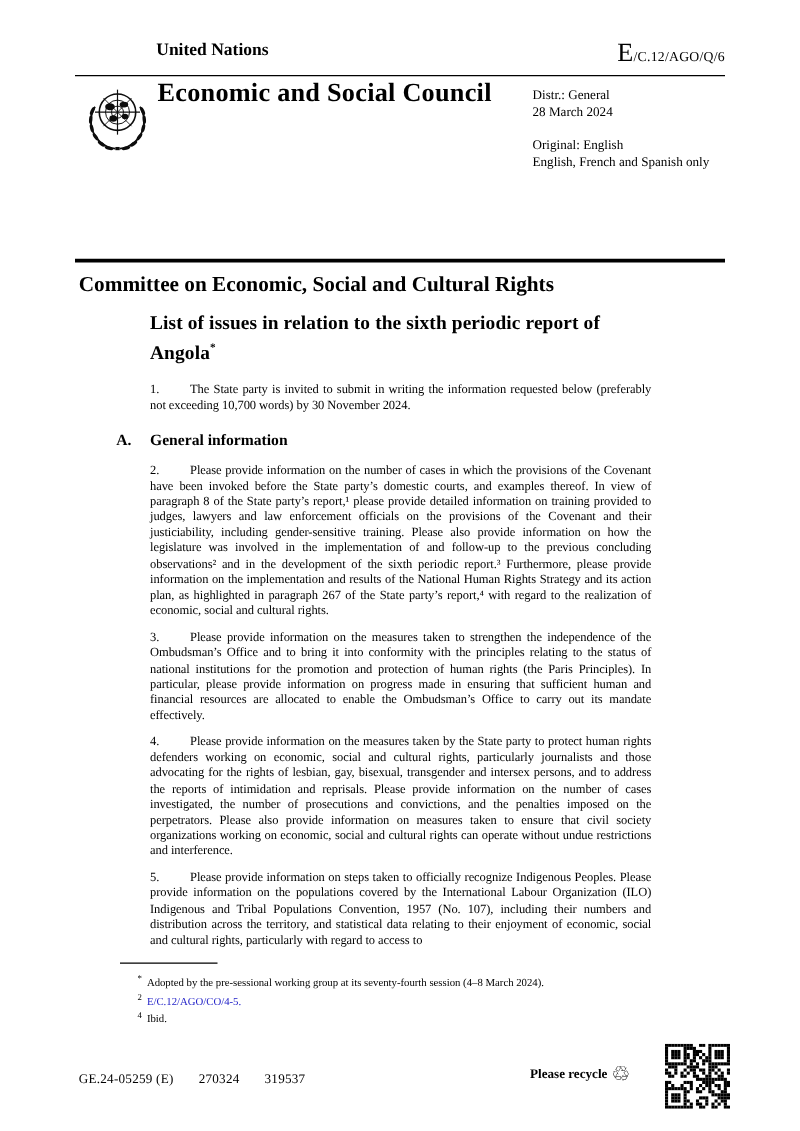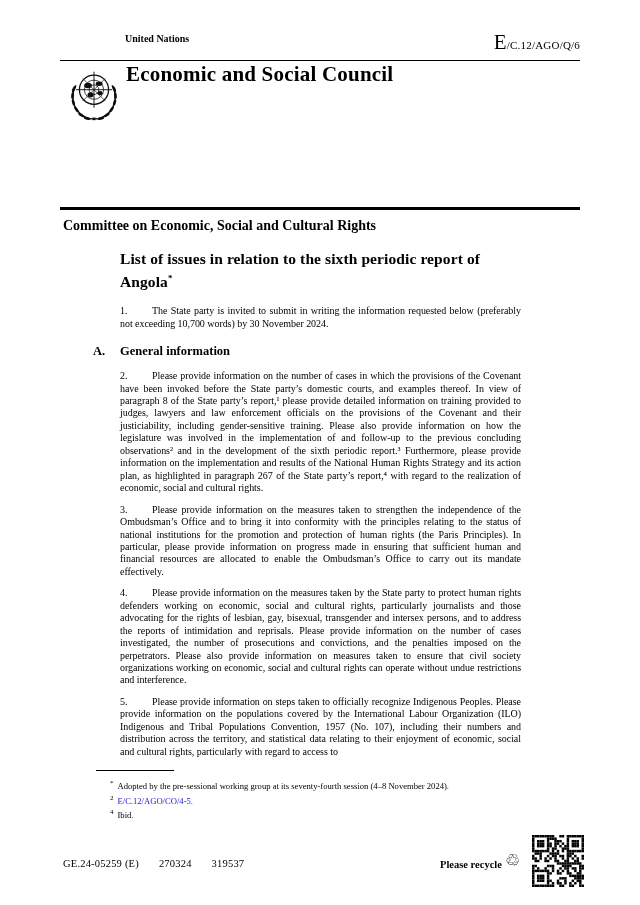--- a/index.html
+++ b/index.html
@@ -9,21 +9,21 @@
     color:#000;
     width:640px; height:905px;
     position:relative;
     overflow:hidden;
   }
   .page { position:absolute; inset:0; background:#ffffff; }
 
   
   .hdr-org {
     position:absolute; top:33px; left:125px;
-    font-size:10px; font-weight:bold;
+    font-size:14px; font-weight:bold;
   }
   .hdr-symbol {
     position:absolute; top:30px; right:60px;
     font-size:11px; letter-spacing:0.2px;
   }
   .hdr-symbol .bigE { font-size:21px; }
   .rule-thin {
     position:absolute; top:60px; left:60px; width:520px; height:1px;
     background:#000;
   }
@@ -37,21 +37,21 @@
     font-size:10.5px; line-height:13.5px;
   }
   .meta .gap { height:13px; }
 
   .rule-thick {
     position:absolute; top:207px; left:60px; width:520px; height:3px;
     background:#000;
   }
   .committee {
     position:absolute; top:218px; left:63px;
-    font-size:14px; font-weight:bold;
+    font-size:17px; font-weight:bold;
   }
 
   
   .main {
     position:absolute; top:249px; left:120px; width:401px;
   }
   .doc-title {
     font-size:15.5px; line-height:19.5px; font-weight:bold;
     margin-bottom:14px; letter-spacing:0.1px;
   }
@@ -80,23 +80,23 @@
   .fn-marker { font-size:7px; margin-right:4px; }
   a.fn-link { text-decoration:none; cursor:pointer; }
 
   
   .footer-ge {
     position:absolute; top:858px; left:63px;
     font-size:10.5px; letter-spacing:0.2px;
   }
   .footer-ge span { margin-right:20px; }
   .recycle {
-    position:absolute; top:854px; left:440px;
+    position:absolute; top:854px; left:424px;
     font-size:10.5px; font-weight:bold;
-    display:flex; align-items:center;
+    display:flex; 
   }
   .recycle-glyph {
     font-family:"DejaVu Sans", sans-serif;
     font-size:17px; font-weight:normal;
     margin-left:3px; position:relative; top:-4px;
   }
   .qr { position:absolute; top:835px; left:532px; width:52px; height:52px; }
 </style>
 </head>
 <body>
@@ -141,20 +141,27 @@
         <ellipse cx="55.5" cy="52" rx="4" ry="1.6" transform="rotate(-55 55.5 52)"></ellipse>
         <ellipse cx="50" cy="58.5" rx="4" ry="1.6" transform="rotate(-35 50 58.5)"></ellipse>
         <ellipse cx="43" cy="62.5" rx="4" ry="1.6" transform="rotate(-15 43 62.5)"></ellipse>
         <rect x="33" y="61.5" width="4" height="3"></rect>
       </g>
     </svg>
   </div>
 
   <div class="council-title">Economic and Social Council</div>
 
+  <div class="meta">
+    <div>Distr.: General</div>
+    <div>28 March 2024</div>
+    <div class="gap"></div>
+    <div>Original: English</div>
+    <div>English, French and Spanish only</div>
+  </div>
 
   <div class="rule-thick"></div>
   <div class="committee">Committee on Economic, Social and Cultural Rights</div>
 
   <div class="main">
     <h1 class="doc-title"><span>List of issues in relation to the sixth periodic report of</span><br><span>Angola</span><sup>*</sup></h1>
 
     <p class="body-para"><span class="para-num">1.</span><span>The State party is invited to submit in writing the information requested below (preferably not exceeding 10,700 words) by 30 November 2024.</span></p>
 
     <div class="section-heading">
@@ -166,21 +173,21 @@
 
     <p class="body-para"><span class="para-num">3.</span><span>Please provide information on the measures taken to strengthen the independence of the Ombudsman’s Office and to bring it into conformity with the principles relating to the status of national institutions for the promotion and protection of human rights (the Paris Principles). In particular, please provide information on progress made in ensuring that sufficient human and financial resources are allocated to enable the Ombudsman’s Office to carry out its mandate effectively.</span></p>
 
     <p class="body-para"><span class="para-num">4.</span><span>Please provide information on the measures taken by the State party to protect human rights defenders working on economic, social and cultural rights, particularly journalists and those advocating for the rights of lesbian, gay, bisexual, transgender and intersex persons, and to address the reports of intimidation and reprisals. Please provide information on the number of cases investigated, the number of prosecutions and convictions, and the penalties imposed on the perpetrators. Please also provide information on measures taken to ensure that civil society organizations working on economic, social and cultural rights can operate without undue restrictions and interference.</span></p>
 
     <p class="body-para"><span class="para-num">5.</span><span>Please provide information on steps taken to officially recognize Indigenous Peoples. Please provide information on the populations covered by the International Labour Organization (ILO) Indigenous and Tribal Populations Convention, 1957 (No. 107), including their numbers and distribution across the territory, and statistical data relating to their enjoyment of economic, social and cultural rights, particularly with regard to access to</span></p>
   </div>
 
   <div class="footnotes">
     <div class="fn-sep"></div>
-    <div class="fn-row"><sup class="fn-marker">*</sup><span>Adopted by the pre-sessional working group at its seventy-fourth session (4–8 November 2024).</span></div>
+    <div class="fn-row"><sup class="fn-marker">*</sup><span>Adopted by the pre-sessional working group at its seventy-fourth session (4–8 March 2024).</span></div>
     <div class="fn-row"><sup class="fn-marker">2</sup><a class="fn-link" style="color: rgb(35, 35, 200);">E/C.12/AGO/CO/4-5.</a></div>
     <div class="fn-row"><sup class="fn-marker">4</sup><span>Ibid.</span></div>
   </div>
 
   <div class="footer-ge">
     <span>GE.24-05259  (E)</span><span>270324</span><span>319537</span>
   </div>
   <div class="recycle">
     <span>Please recycle</span>
     <span class="recycle-glyph">♲</span>

